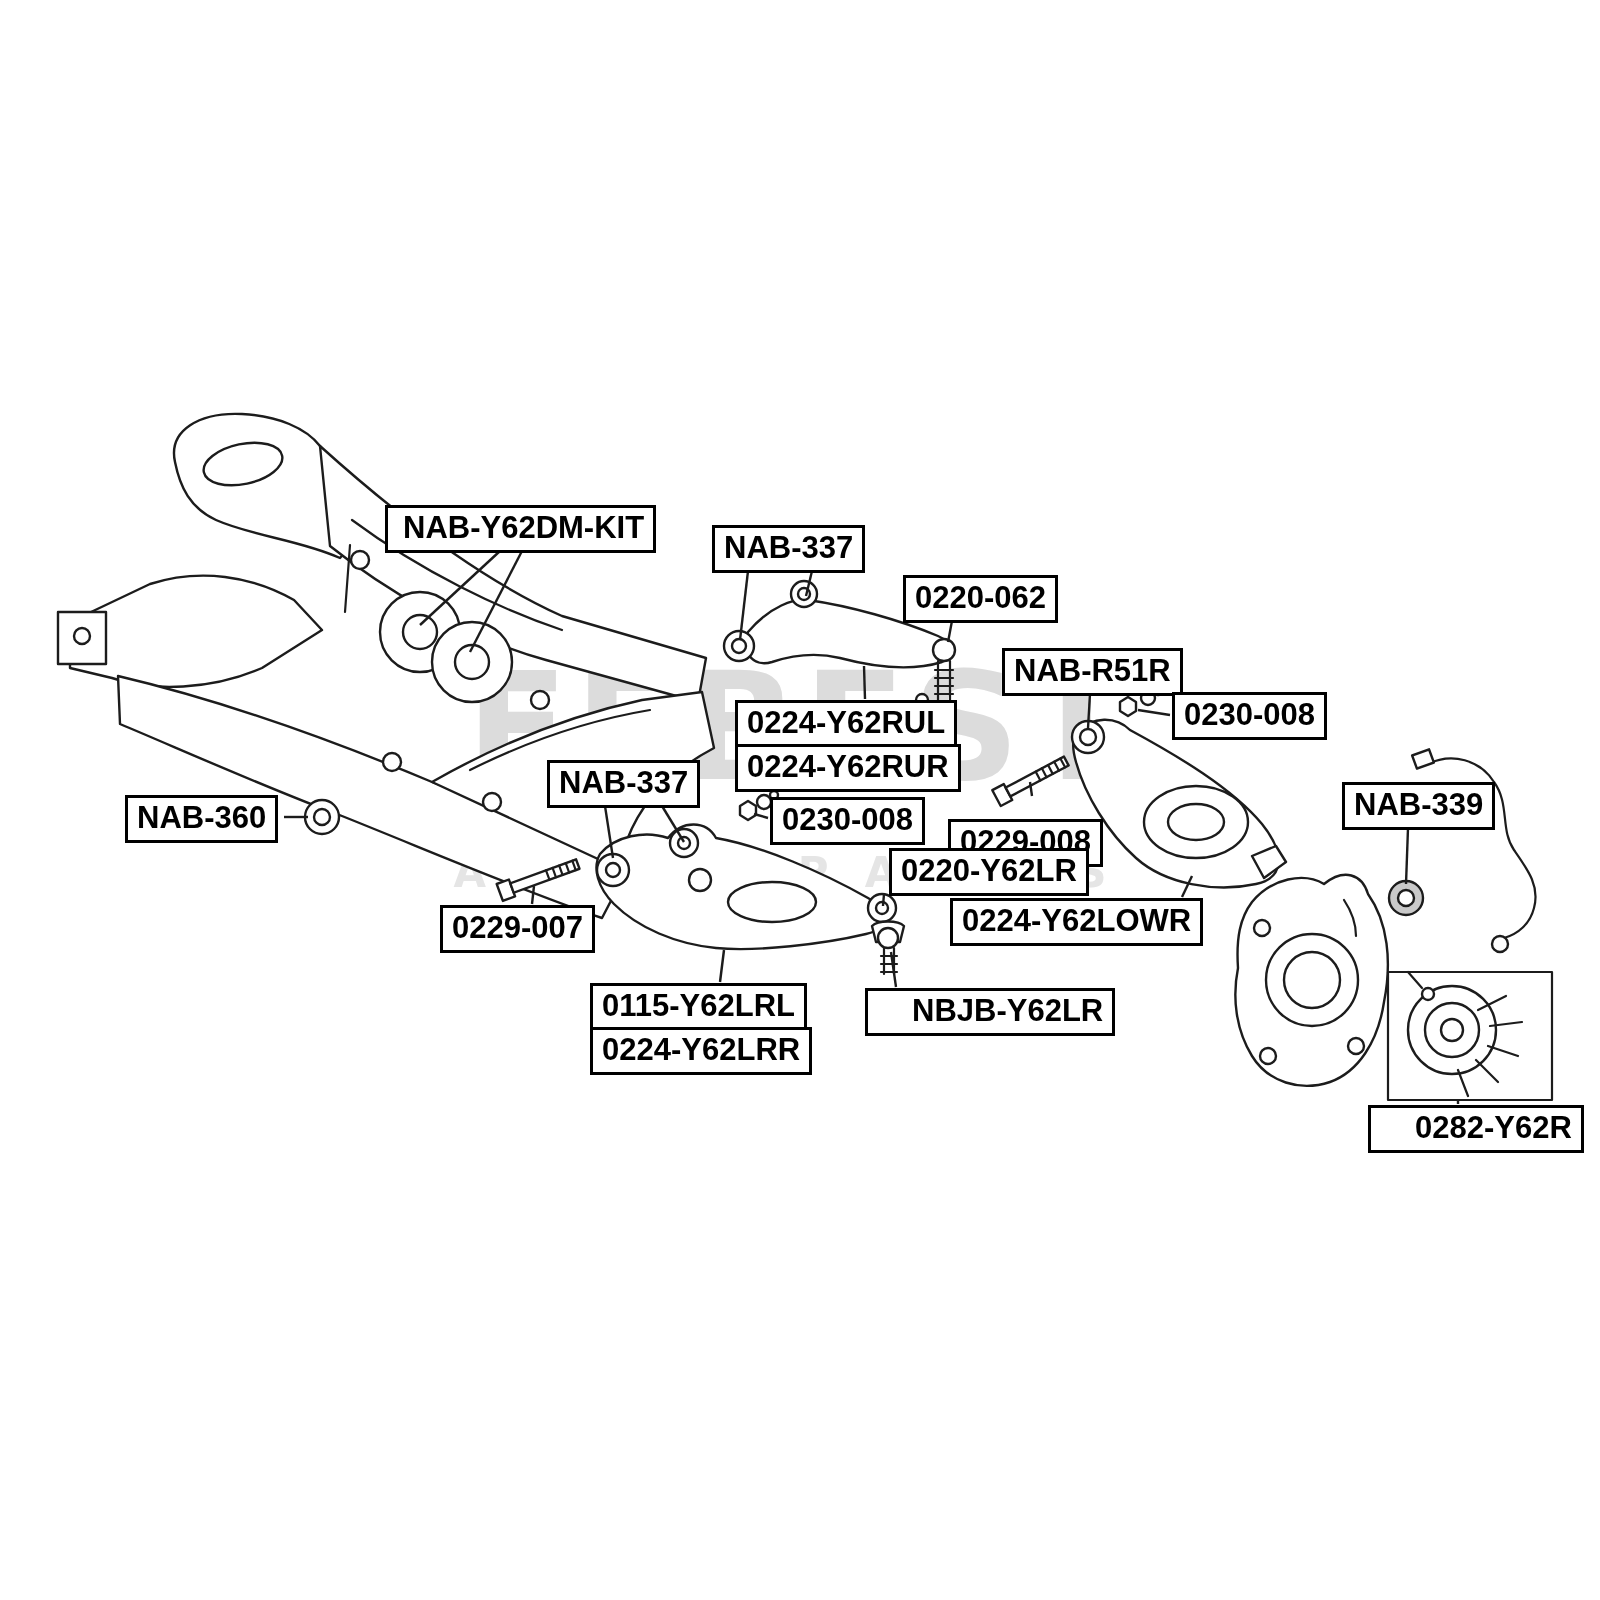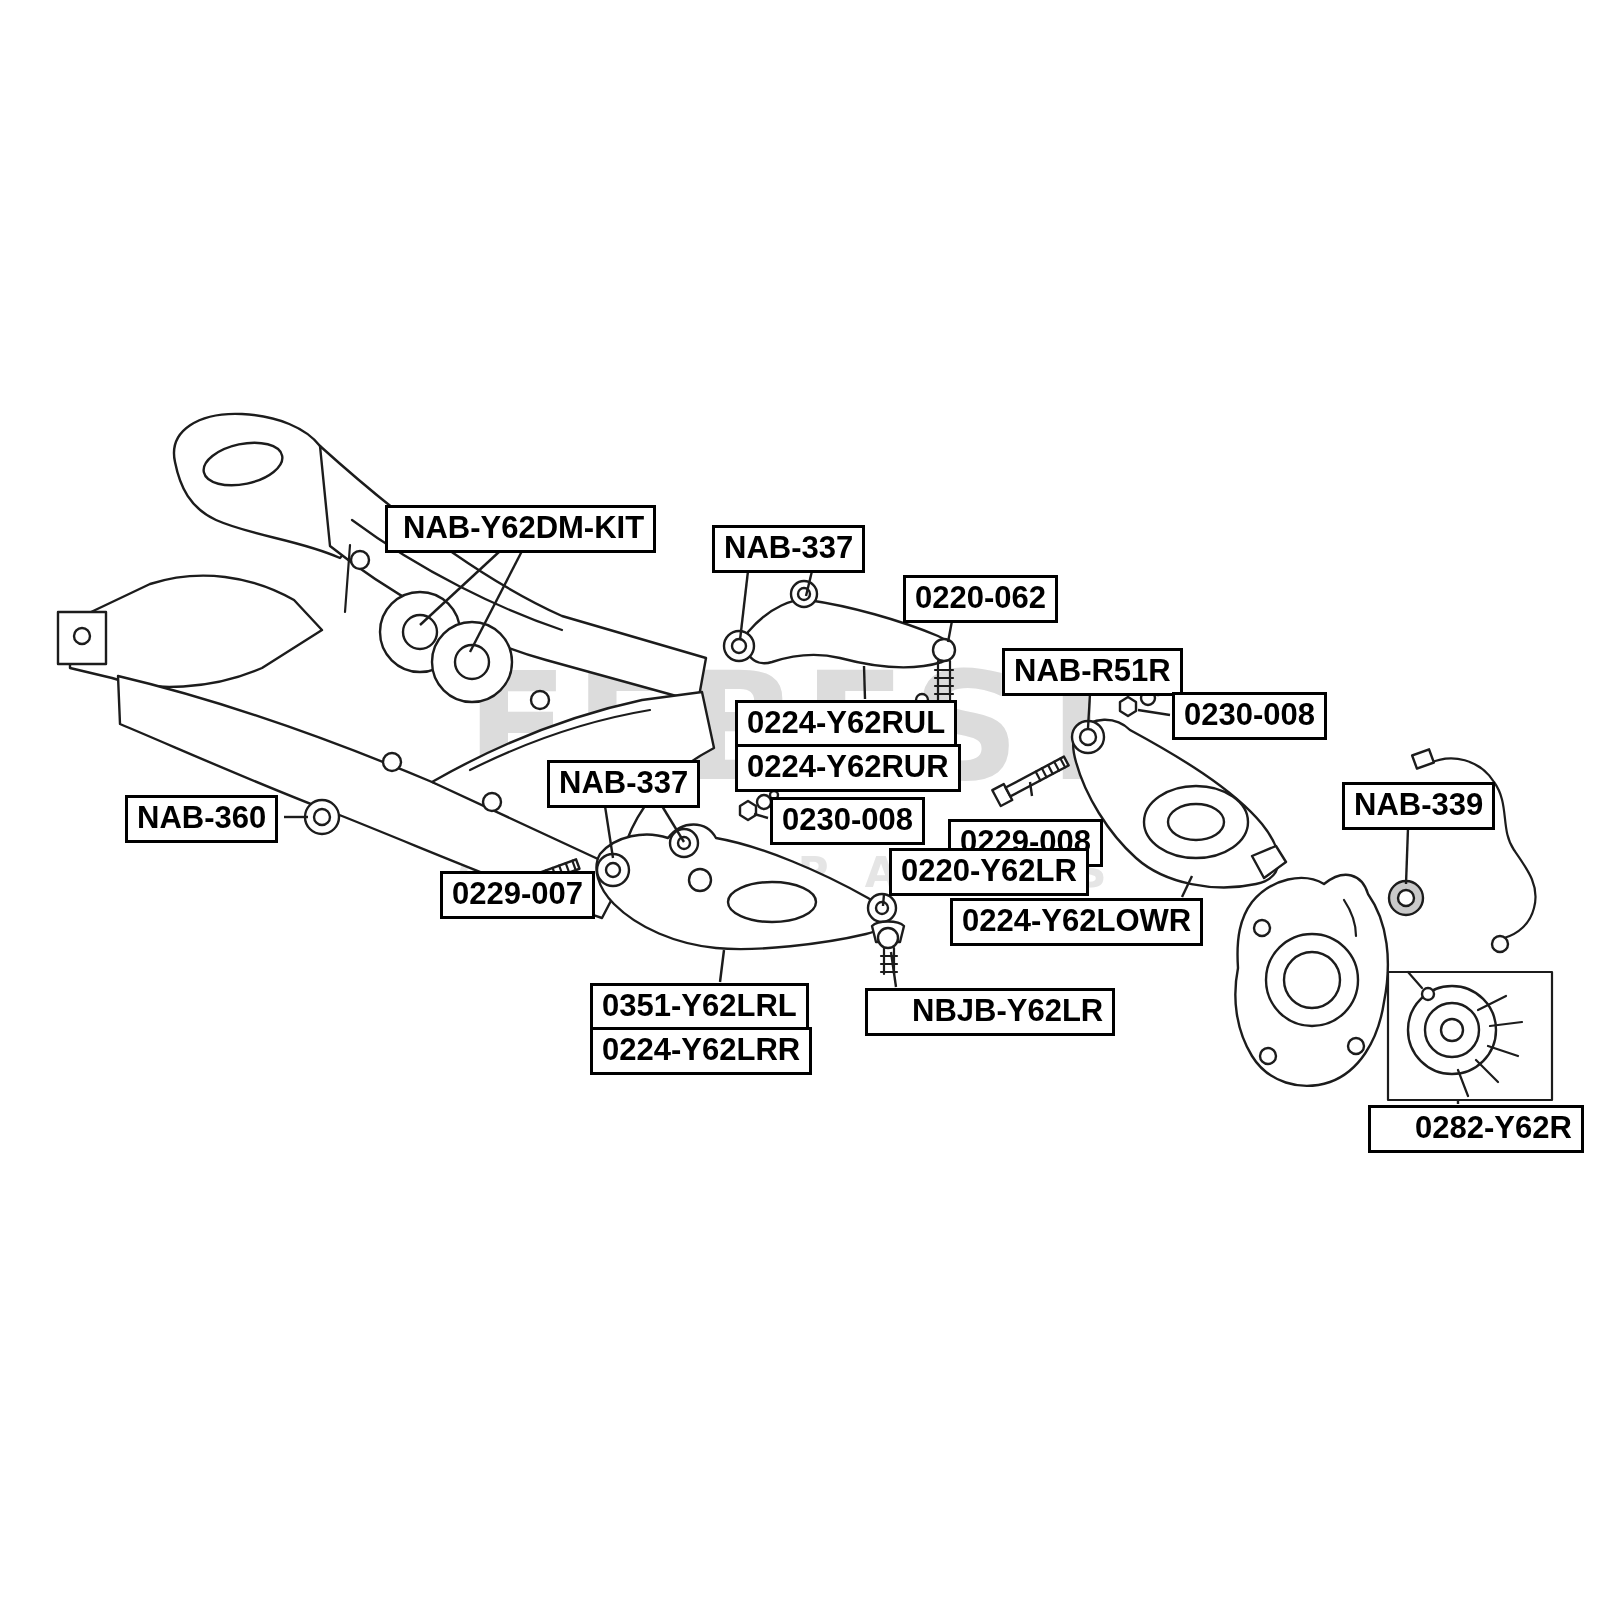--- a/index.html
+++ b/index.html
@@ -215,21 +215,21 @@
       <div class="part-label" style="left: 1002px; top: 648px;">NAB-R51R</div>
       <div class="part-label" style="left: 1172px; top: 692px;">0230-008</div>
       <div class="part-label" style="left: 735px; top: 700px;">0224-Y62RUL</div>
       <div class="part-label" style="left: 735px; top: 744px;">0224-Y62RUR</div>
       <div class="part-label" style="left: 547px; top: 760px;">NAB-337</div>
       <div class="part-label" style="left: 770px; top: 797px;">0230-008</div>
       <div class="part-label" style="left: 948px; top: 819px;">0229-008</div>
       <div class="part-label" style="left: 125px; top: 795px;">NAB-360</div>
       <div class="part-label" style="left: 1342px; top: 782px;">NAB-339</div>
       <div class="part-label" style="left: 852px; top: 848px; margin-left: 37px;">0220-Y62LR</div>
-      <div class="part-label" style="left: 440px; top: 871px;">0229-007</div>
+      <div class="part-label" style="left: 440px; top: 905px;">0229-007</div>
       <div class="part-label" style="left: 950px; top: 898px;">0224-Y62LOWR</div>
-      <div class="part-label" style="left: 590px; top: 983px;">0351-Y62LRL</div>
+      <div class="part-label" style="left: 590px; top: 983px;">0115-Y62LRL</div>
       <div class="part-label" style="left: 590px; top: 1027px; text-align: right;">0224-Y62LRR</div>
       <div class="part-label" style="left: 865px; top: 988px; padding-left: 44px;">NBJB-Y62LR</div>
       <div class="part-label" style="left: 1368px; top: 1105px; padding-left: 44px;">0282-Y62R</div>
     </div>
 
 </div>
 
 </body></html>

